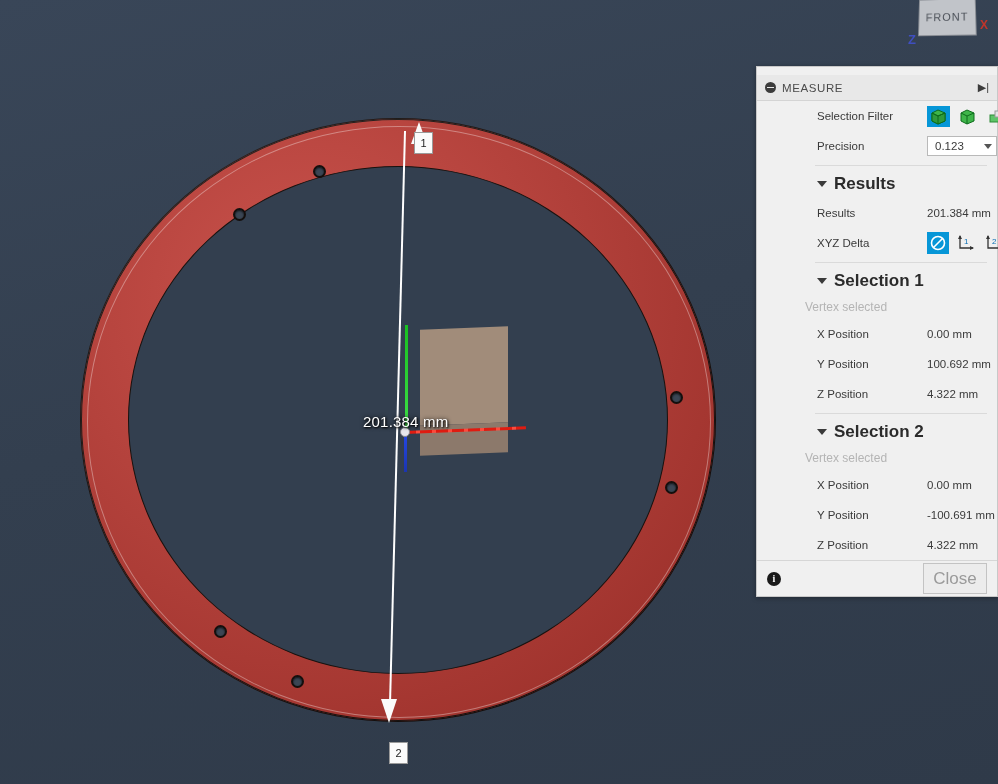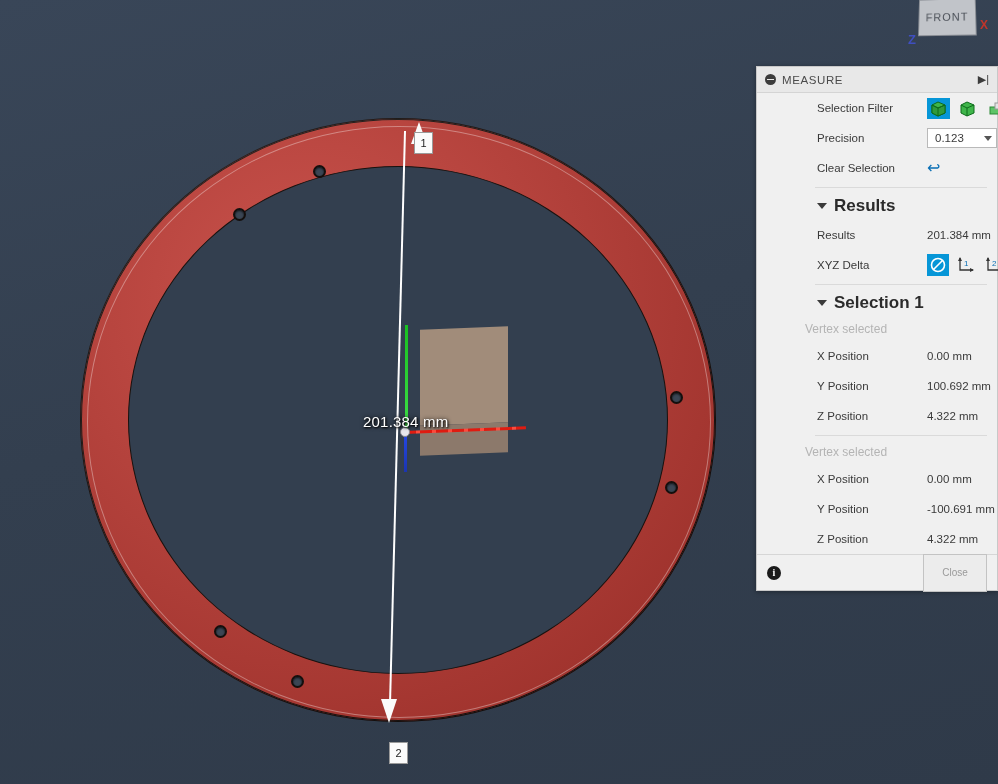--- a/index.html
+++ b/index.html
@@ -207,20 +207,21 @@
     box-shadow: 0 1px 5px rgba(0,0,0,0.35);
   }
   .panel-header {
     height: 26px;
     background: #e8e8e8;
     border-bottom: 1px solid #d4d4d4;
     display: flex;
     align-items: center;
     padding: 0 8px;
     box-sizing: border-box;
+    margin-top: 8px;
   }
   .panel-header .title {
     font-size: 11.5px;
     color: #4a4a4a;
     letter-spacing: 0.6px;
     margin-left: 6px;
     flex: 1;
   }
   .collapse-dot {
     width: 11px; height: 11px;
@@ -345,25 +346,25 @@
     color: #fff;
     font-size: 10px;
     font-weight: bold;
     text-align: center;
     line-height: 14px;
     font-family: "Liberation Serif", serif;
   }
   .btn-close {
     margin-left: auto;
     min-width: 64px;
-    height: 38px;
+    height: 31px;
     background: #ececec;
     border: 1px solid #c3c3c3;
     color: #9a9a9a;
-    font-size: 10px;
+    font-size: 17px;
     display: flex;
     align-items: center;
     justify-content: center;
     box-sizing: border-box;
   }
 </style>
 </head>
 <body>
 
 <div id="app">
@@ -444,24 +445,20 @@
 
       <div class="row">
         <span class="lbl">Precision</span>
         <span class="dd">
           <span class="dd-val">0.123</span>
           <span class="caret"></span>
         </span>
       </div>
 
 
-      <div class="row">
-        <span class="lbl">Clear Selection</span>
-        <span class="undo-icon">↩</span>
-      </div>
 
 
       <div class="sep"></div>
 
       <div class="section-head">
         <span class="tri"></span>
         <span>Results</span>
       </div>
 
       <div class="row">
@@ -521,20 +518,24 @@
         <span class="lbl">Y Position</span>
         <span class="val">100.692 mm</span>
       </div>
       <div class="row">
         <span class="lbl">Z Position</span>
         <span class="val">4.322 mm</span>
       </div>
 
       <div class="sep"></div>
 
+      <div class="section-head">
+        <span class="tri"></span>
+        <span>Selection 2</span>
+      </div>
       <div class="sub-note">Vertex selected</div>
       <div class="row">
         <span class="lbl">X Position</span>
         <span class="val">0.00 mm</span>
       </div>
       <div class="row">
         <span class="lbl">Y Position</span>
         <span class="val">-100.691 mm</span>
       </div>
       <div class="row">

